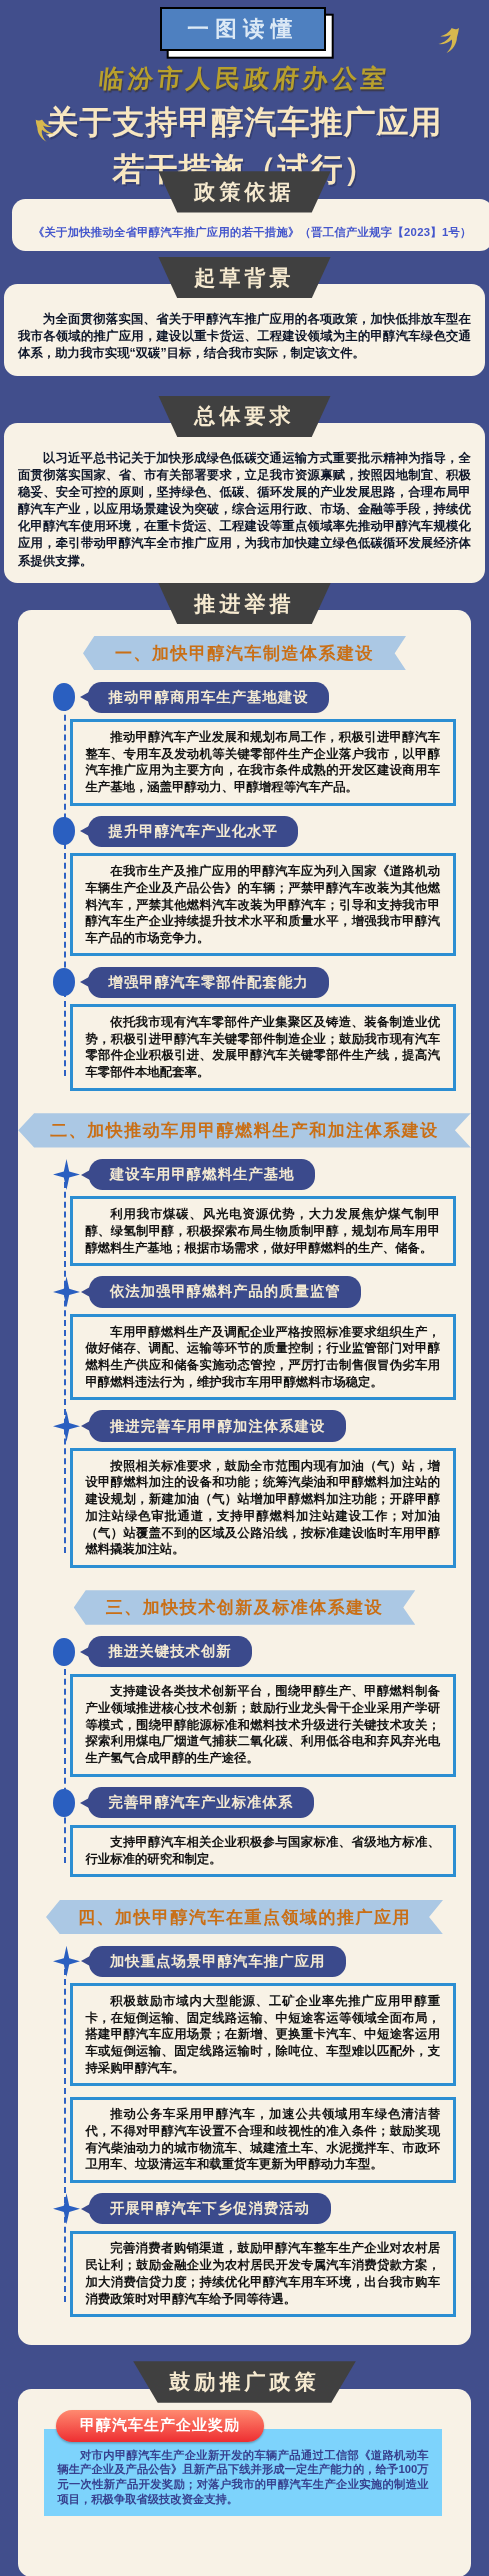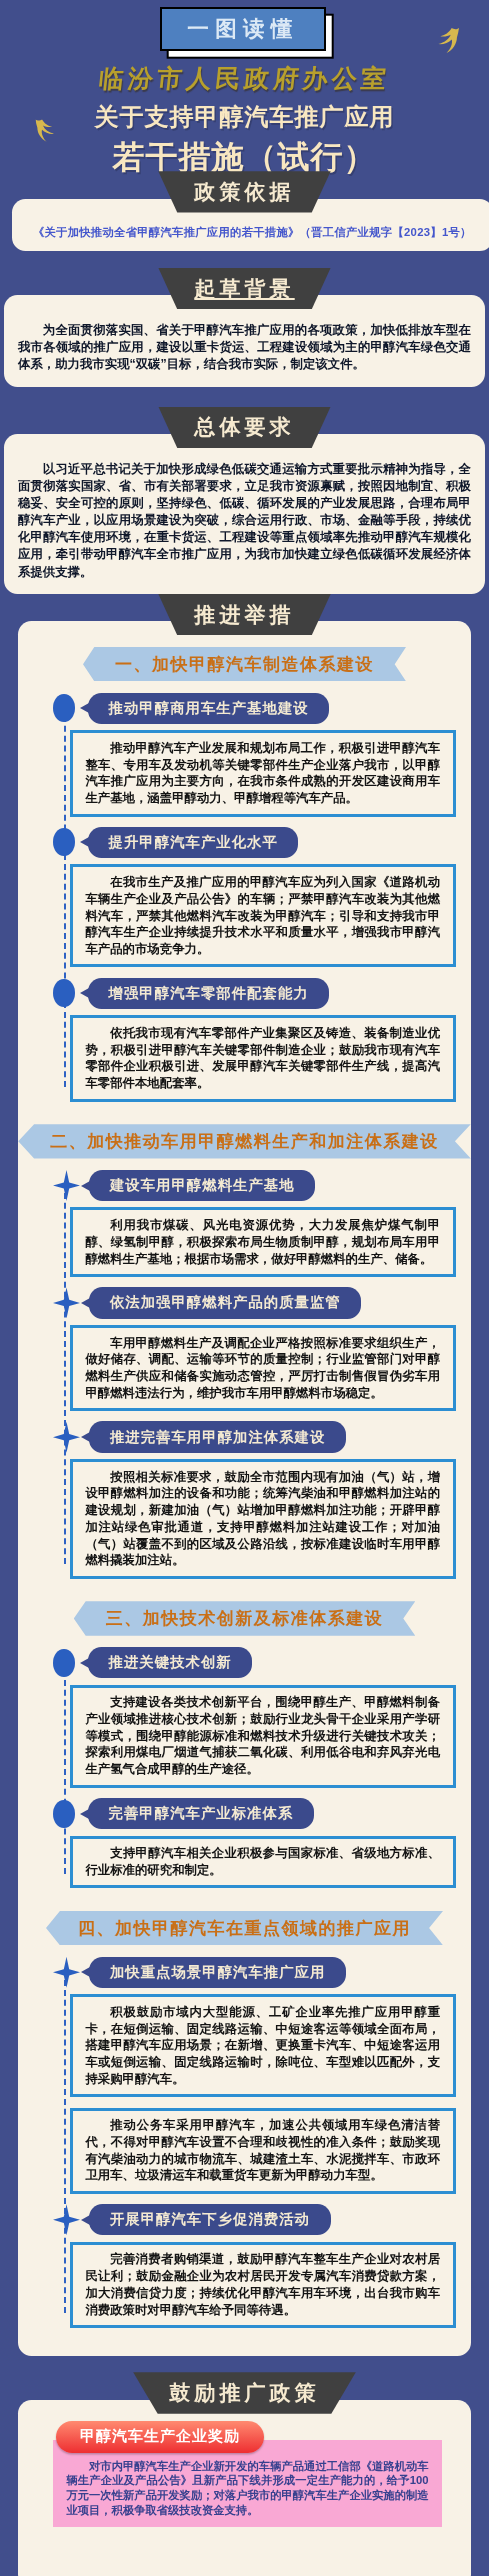--- a/index.html
+++ b/index.html
@@ -7,21 +7,21 @@
   .page{width:489px;min-height:2810px;position:relative;overflow:hidden;}
 
   
   .hero{position:relative;text-align:center;padding-top:7.2px;height:164px;}
   .badge{display:inline-block;background:#4e80c0;border:2.6px solid #000;
          box-shadow:7.2px 7.2px 0 -1.5px #ffffff,7.2px 7.2px 0 0.5px #000;
          padding:5.2px 25px;margin-left:-3.1px;}
   .badge-text{color:#dce9f5;font-size:21.6px;font-weight:bold;letter-spacing:6.2px;}
   .org{margin-top:11.3px;font-size:25px;font-weight:bold;color:#b8a02c;letter-spacing:4.1px;
        transform:skewX(-6deg);text-shadow:1px 1.5px 1px rgba(50,35,0,.45);}
-  .title1{margin-top:6.2px;font-size:24px;font-weight:900;color:#f8e7c1;letter-spacing:1px;
+  .title1{margin-top:6.2px;font-size:32px;font-weight:900;color:#f8e7c1;letter-spacing:1px;
           text-shadow:1.5px 1.5px 0 rgba(0,0,0,.18);}
   .title2{margin-top:3.1px;font-size:32px;font-weight:900;color:#f8e7c1;letter-spacing:1px;
           text-shadow:1.5px 1.5px 0 rgba(0,0,0,.18);}
   .dove{position:absolute;}
   .dove-right{left:429px;top:27px;}
   .dove-left{left:34px;top:117px;transform:scaleX(-1) scale(.9);}
 
   
   .sec-head{position:relative;z-index:3;width:fit-content;margin:0 auto -14px;
             background:#404040;clip-path:polygon(0 0,100% 0,89% 100%,11% 100%);
@@ -59,21 +59,21 @@
   .m-box{margin:0 15.5px 10.3px 52px;background:#f8f2e6;border:3.1px solid #2c8ed2;padding:6.7px 12.4px;}
   .m-box p{color:#141414;font-size:12.4px;font-weight:bold;line-height:1.35;text-indent:2em;
            text-align:justify;margin:0;}
 
   
   .card-inc{padding:21.6px 0 14.4px;}
   .rpill{position:relative;z-index:2;width:fit-content;color:#fff;font-size:15px;font-weight:bold;
          padding:6.2px 24px;border-radius:21.6px;letter-spacing:1px;margin-bottom:-12.4px;
          background:linear-gradient(180deg,#ff8a70,#ee2e31);box-shadow:0 1.5px 2.1px rgba(0,0,0,.25);}
   .rpill.left{margin-left:38px;text-align:center;}
-  .gbox{margin:0 29px 0 35px;background:#f9a8d4;padding:18.5px 13.4px 8.2px;}
+  .gbox{margin:0 29px 0 26px;background:#7dd3fc;padding:18.5px 13.4px 8.2px;}
   .gbox p{color:#37418f;font-size:11.3px;font-weight:bold;line-height:1.3;text-indent:2em;
           text-align:justify;margin:0 0 1.5px;}
   .flow-arrow{position:relative;height:43px;margin:2.1px 0 1px;}
 </style>
 </head>
 <body>
 
 <div class="page">
 
   <div class="hero">
@@ -93,21 +93,21 @@
           <path d="M44 2 C38 12 30 16 22 18 C30 19 36 18 42 15 C38 24 30 30 18 33 C28 34 38 30 44 24 C46 32 42 42 34 50 C46 44 54 32 54 20 C56 14 57 8 58 2 C52 6 48 4 44 2 Z" fill="#d6b84e"></path>
         </svg>
     </span>
   </div>
 
   <div class="sec-head">政策依据</div>
   <div class="card card-policy">
     <div class="law-text">《关于加快推动全省甲醇汽车推广应用的若干措施》（晋工信产业规字【2023】1号）</div>
   </div>
 
-  <div class="sec-head" style="margin-top:17px;text-decoration:underline;">起草背景</div>
+  <div class="sec-head" style="margin-top:6px;">起草背景</div>
   <div class="card card-text">
     <p class="blue-p">为全面贯彻落实国、省关于甲醇汽车推广应用的各项政策，加快低排放车型在我市各领域的推广应用，建设以重卡货运、工程建设领域为主的甲醇汽车绿色交通体系，助力我市实现“双碳”目标，结合我市实际，制定该文件。</p>
   </div>
 
   <div class="sec-head" style="margin-top:19.6px;">总体要求</div>
   <div class="card card-text">
     <p class="blue-p">以习近平总书记关于加快形成绿色低碳交通运输方式重要批示精神为指导，全面贯彻落实国家、省、市有关部署要求，立足我市资源禀赋，按照因地制宜、积极稳妥、安全可控的原则，坚持绿色、低碳、循环发展的产业发展思路，合理布局甲醇汽车产业，以应用场景建设为突破，综合运用行政、市场、金融等手段，持续优化甲醇汽车使用环境，在重卡货运、工程建设等重点领域率先推动甲醇汽车规模化应用，牵引带动甲醇汽车全市推广应用，为我市加快建立绿色低碳循环发展经济体系提供支撑。</p>
   </div>
 
   <div class="towers">

